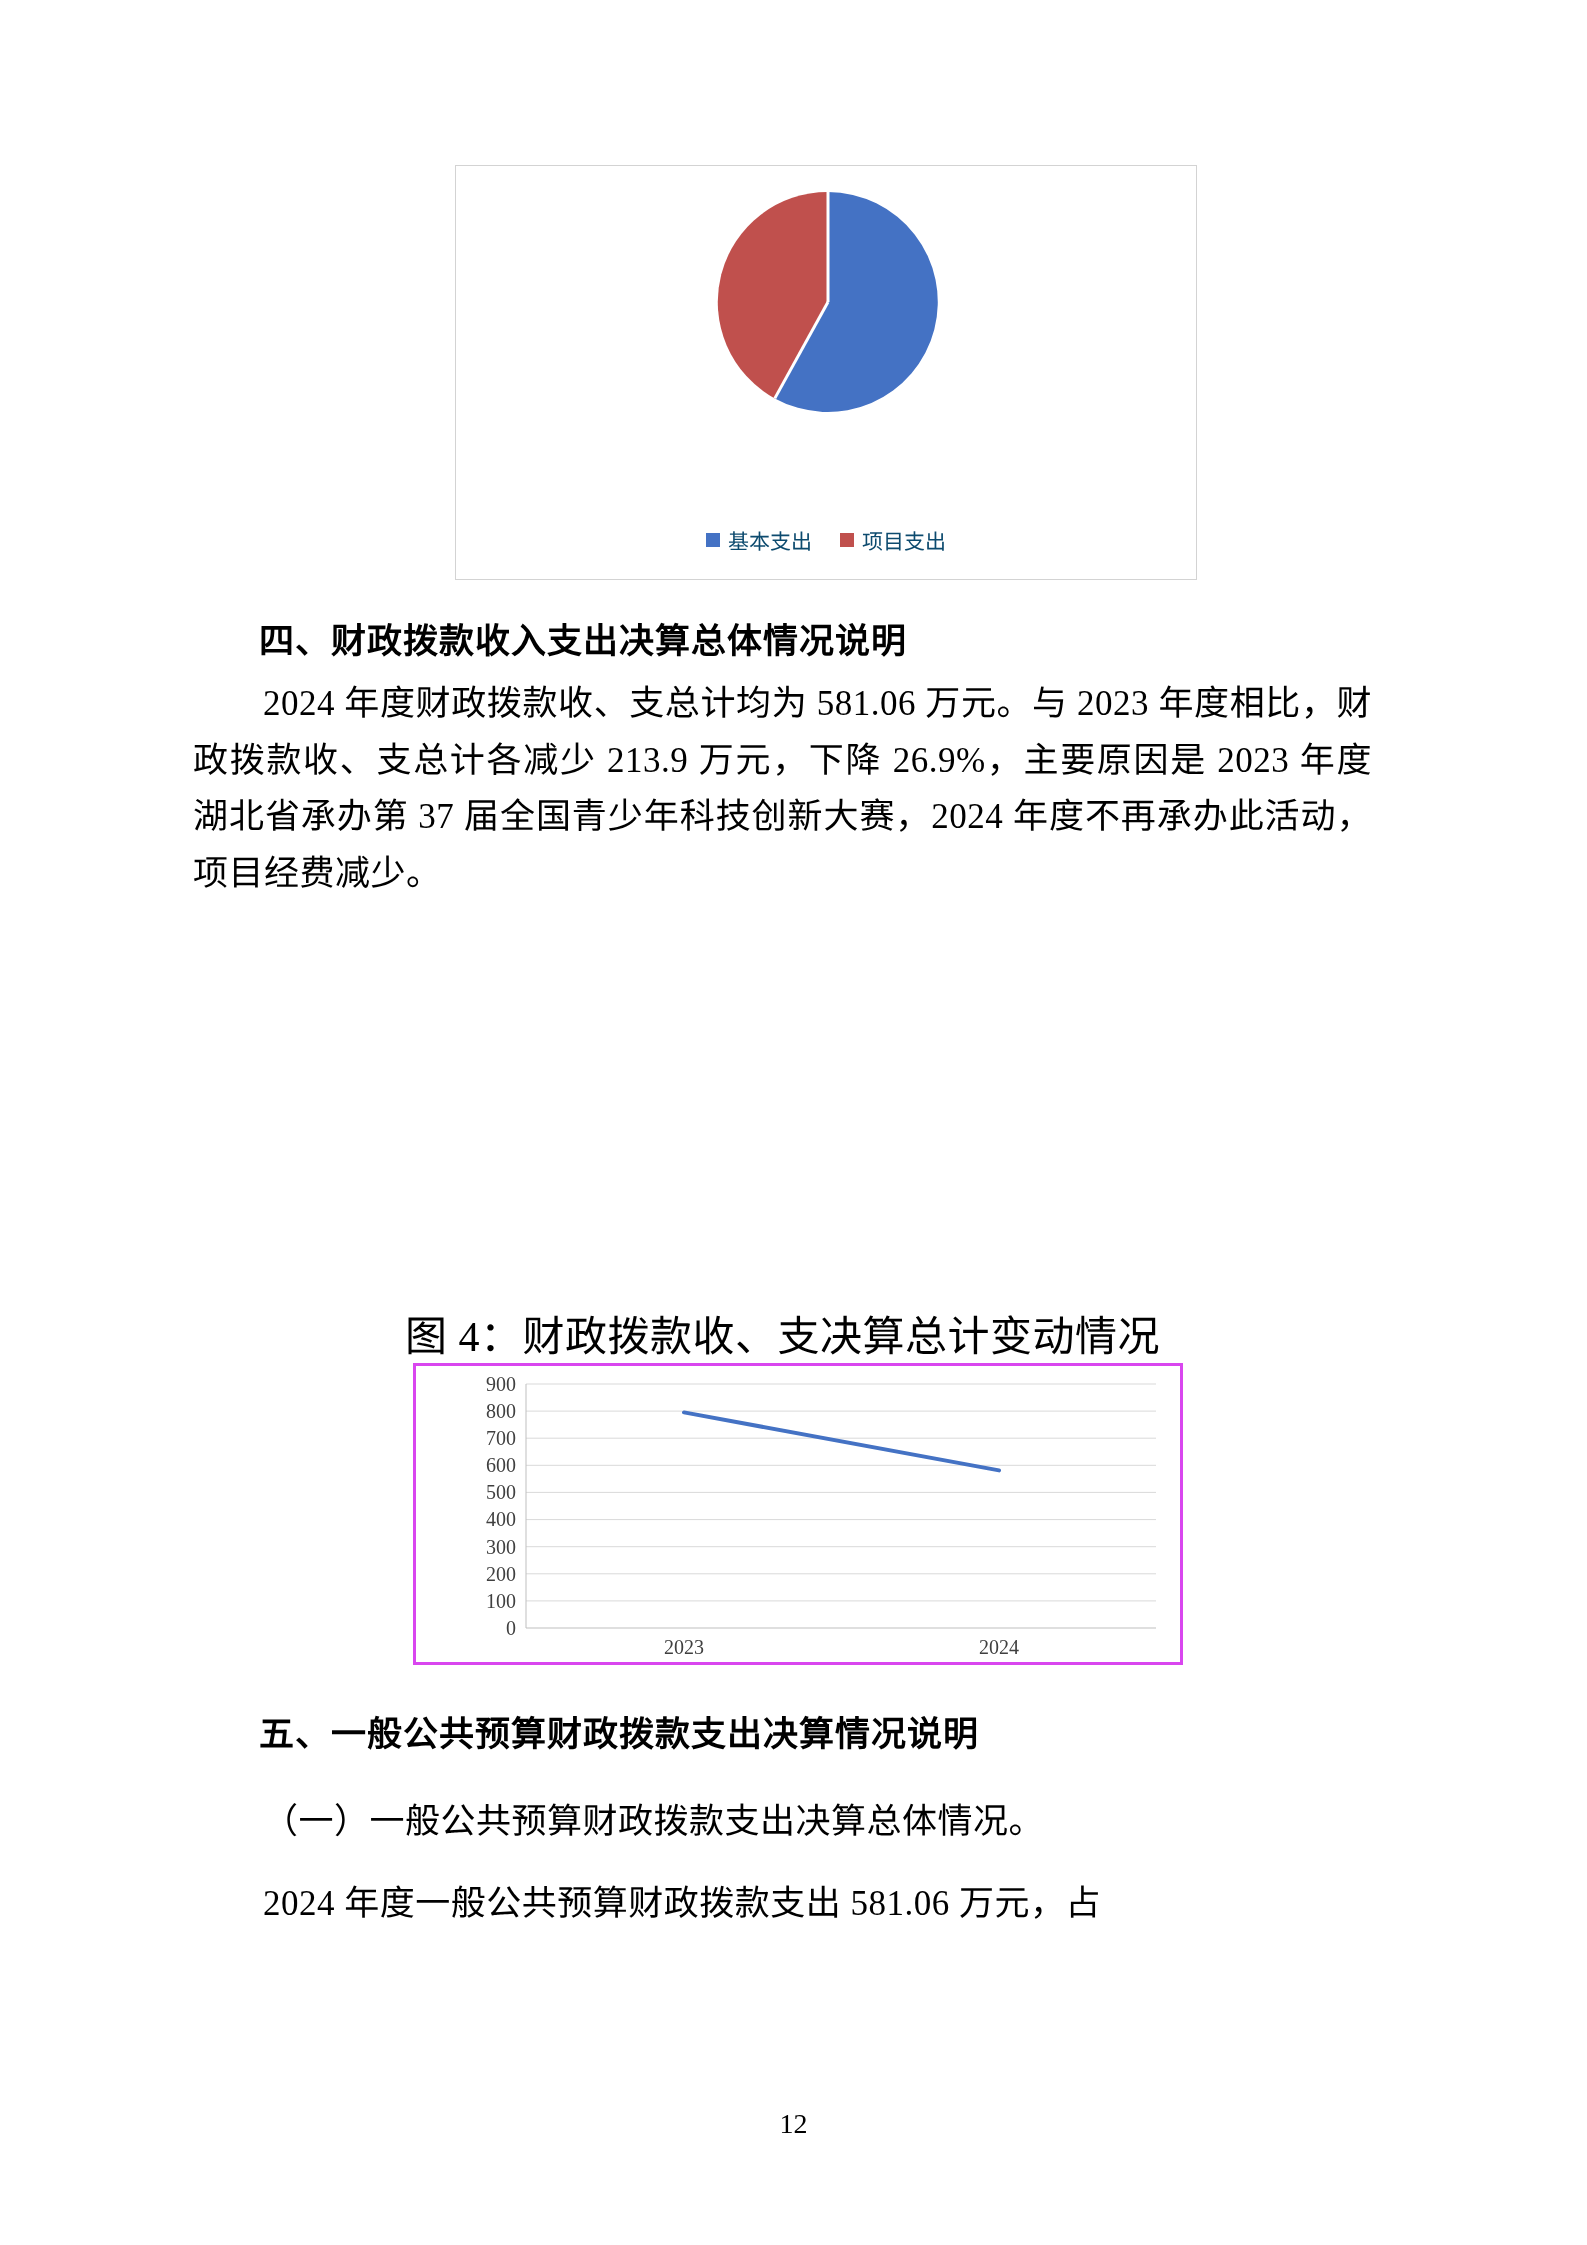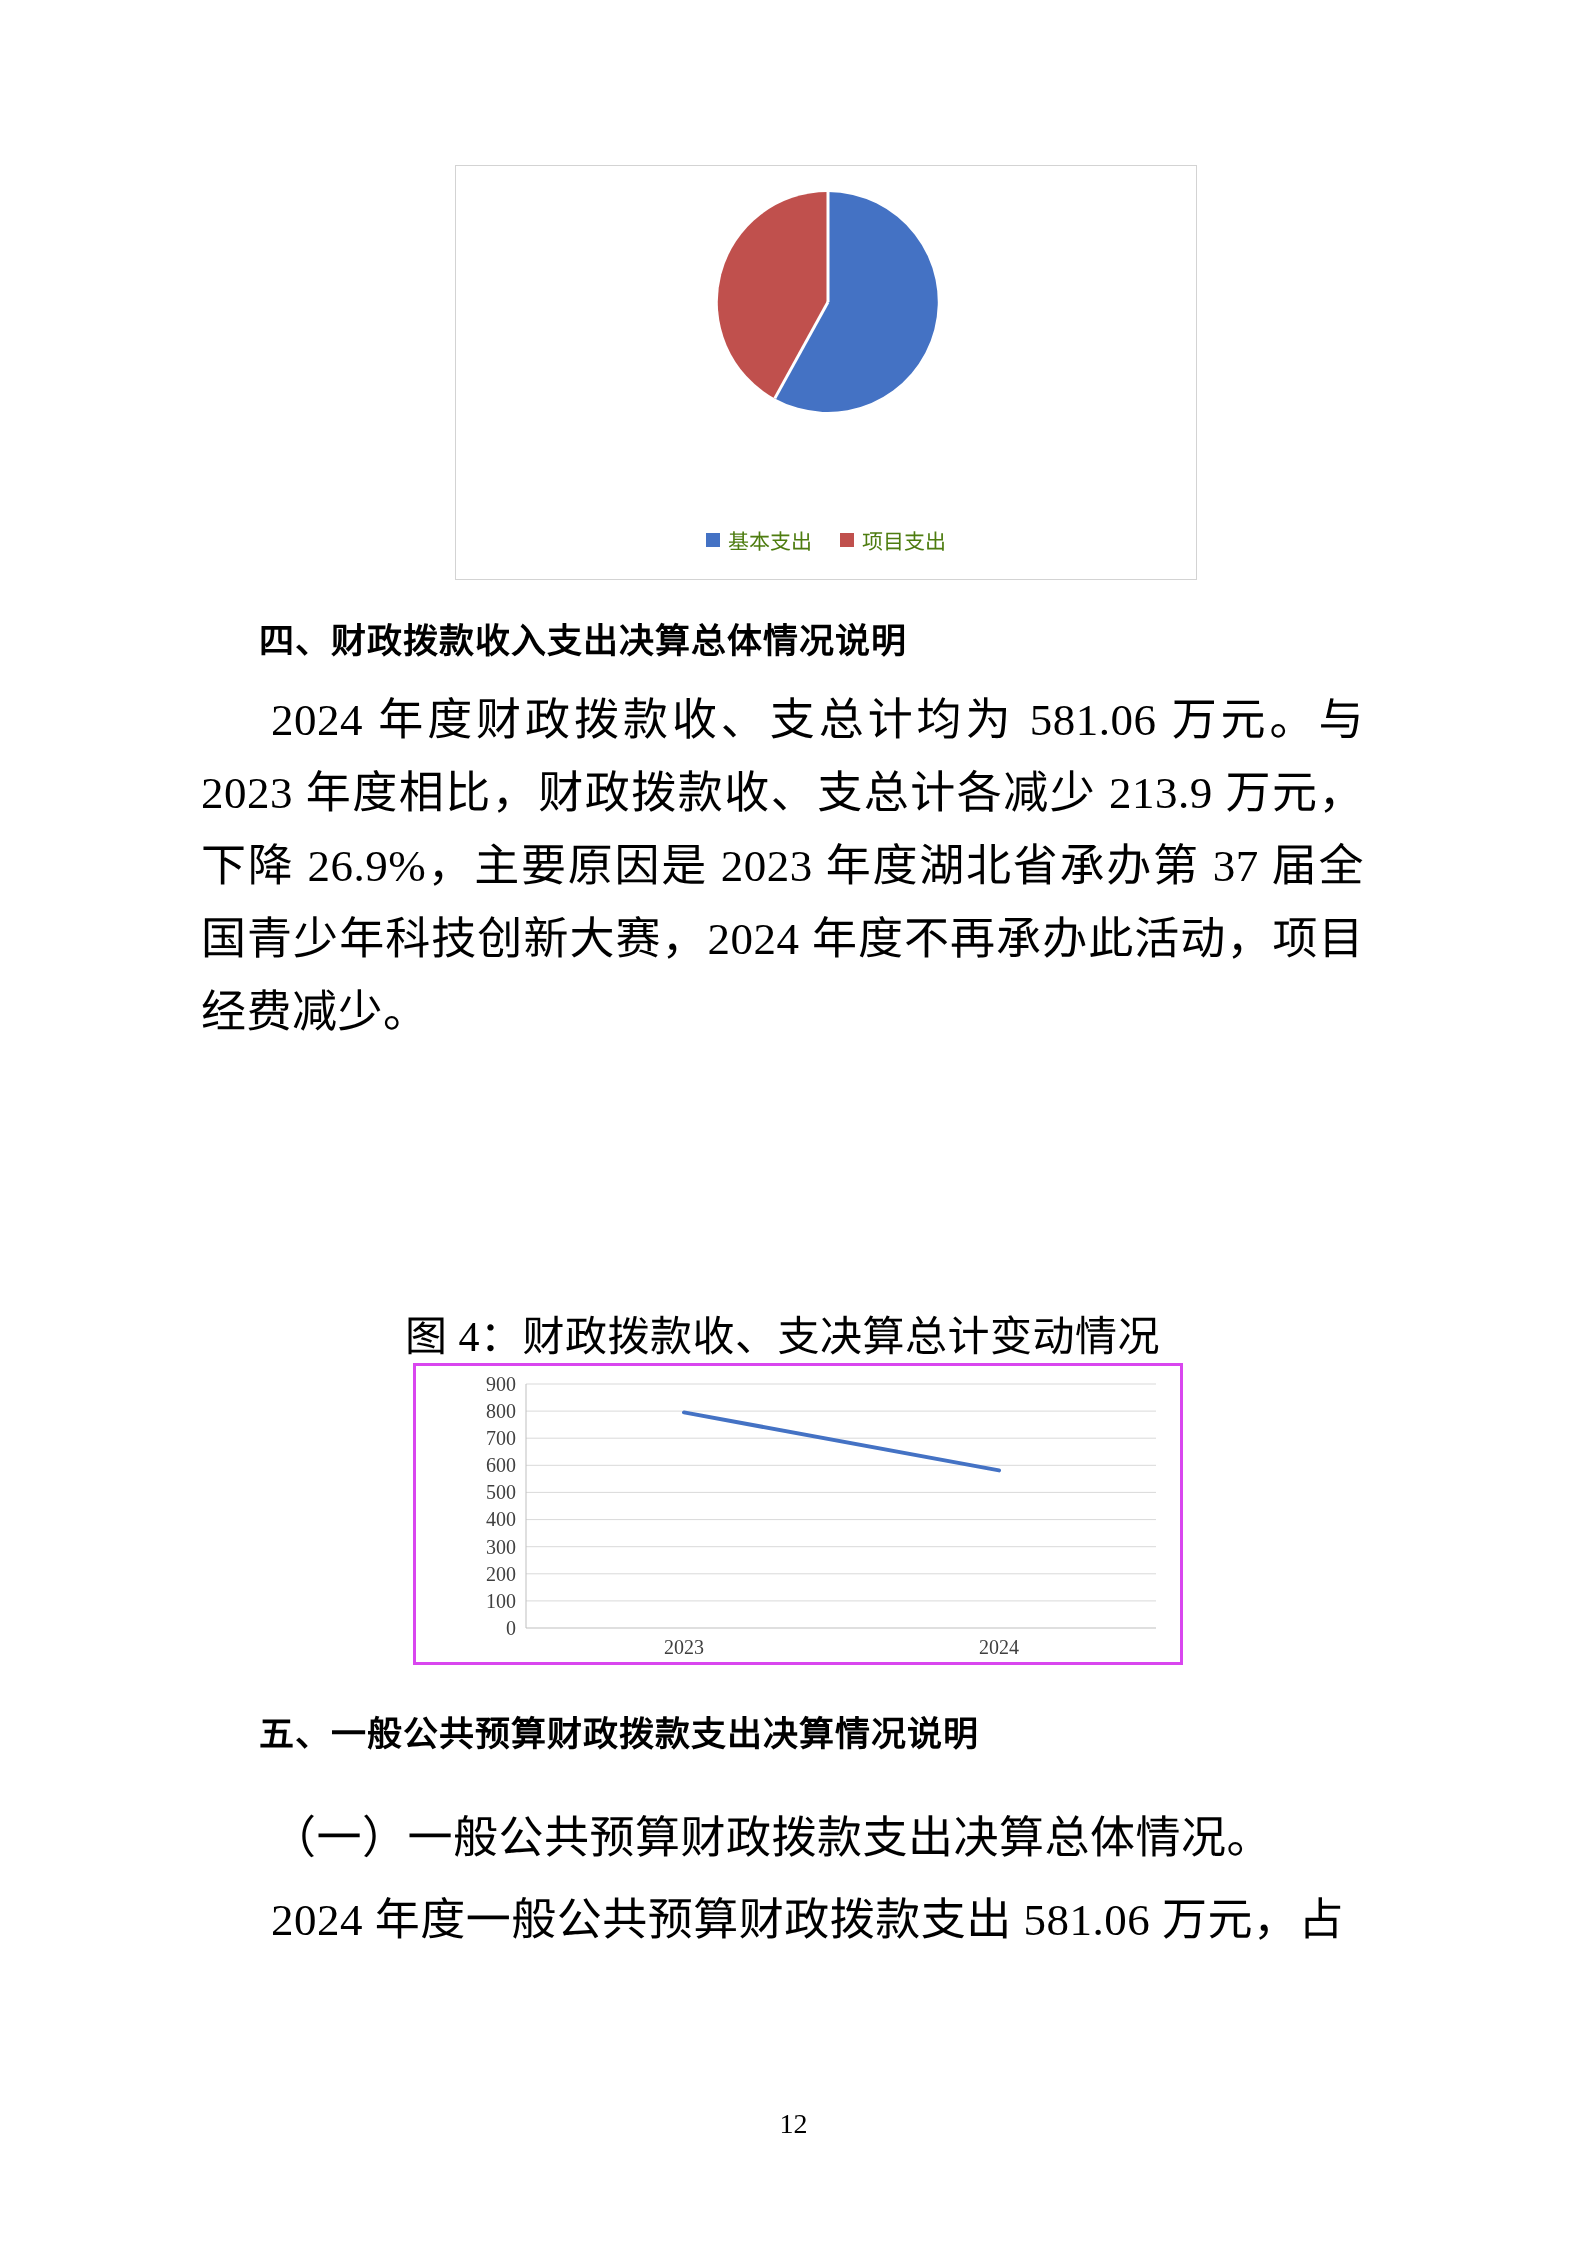--- a/index.html
+++ b/index.html
@@ -46,21 +46,21 @@
     position: absolute;
     left: 0;
     right: 0;
     bottom: 24px;
     display: flex;
     justify-content: center;
     align-items: center;
     gap: 28px;
     font-size: 21px;
     font-family: "Liberation Serif", "DejaVu Serif", serif;
-    color: #4d7c0f;
+    color: #0c4a6e;
   }
   .legend-item {
     display: flex;
     align-items: center;
     gap: 8px;
   }
   .legend-swatch {
     width: 14px;
     height: 14px;
     display: inline-block;
@@ -69,23 +69,23 @@
   
   .h-section {
     font-family: "DejaVu Sans", "Liberation Sans", sans-serif;
     font-weight: bold;
     font-size: 35px;
     letter-spacing: 1px;
     margin: 0;
     text-indent: 70px;
   }
   p.body {
-    font-size: 45px;
+    font-size: 35px;
     line-height: 1.62;
-    margin: 12px;
+    margin: 4px;
     text-align: justify;
     text-justify: inter-ideograph;
     text-indent: 70px;
     letter-spacing: 0.5px;
   }
   .blk {
     position: absolute;
     left: 189px;
     width: 1187px;
   }

